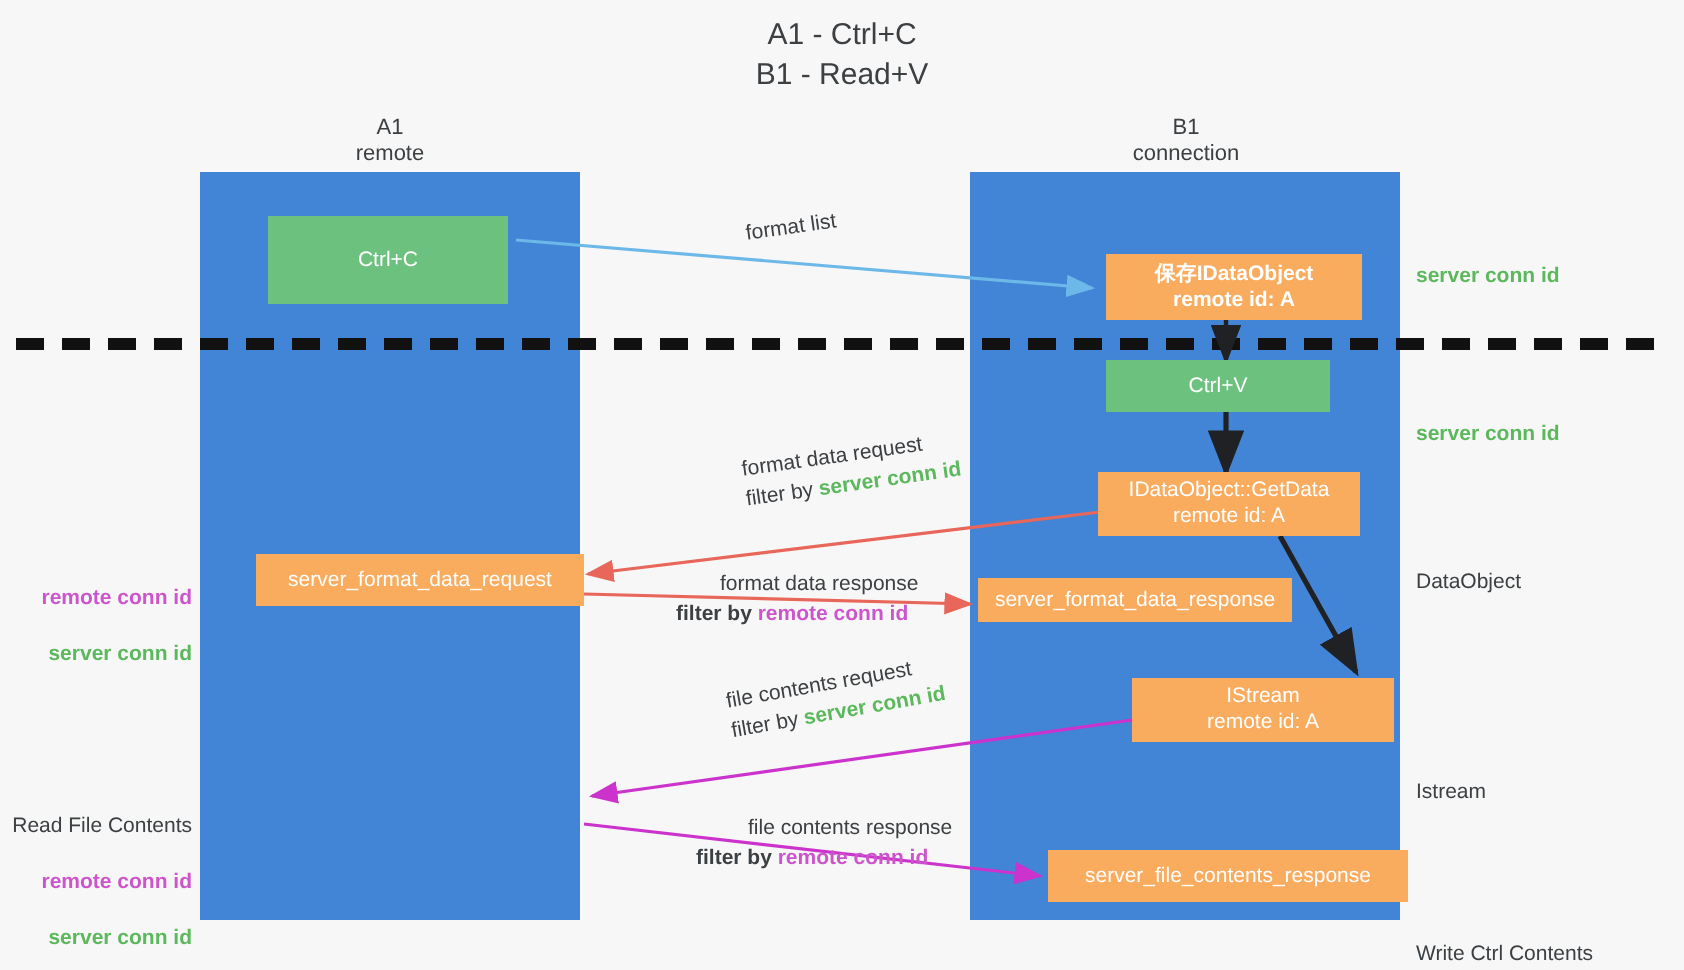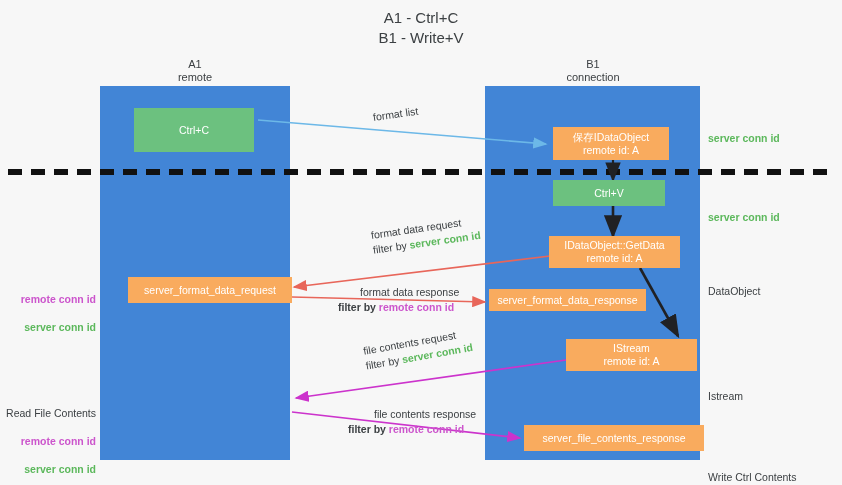--- a/index.html
+++ b/index.html
@@ -57,21 +57,21 @@
   .edgelabel .ln{display:block;}
   .rot-8{transform:rotate(-8deg);transform-origin:left top;}
   .rot-10{transform:rotate(-10deg);transform-origin:left top;}
 </style>
 </head>
 <body>
 
 <div class="canvas">
 
   <div class="title">A1 - Ctrl+C
-B1 - Write+V</div>
+B1 - Read+V</div>
 
   <div class="lane-head" style="left:130px;top:58px;width:130px;">A1
 remote</div>
   <div class="lane-head" style="left:528px;top:58px;width:130px;">B1
 connection</div>
 
   <div class="lane" style="left:100px;top:86px;width:190px;height:374px;"></div>
   <div class="lane" style="left:485px;top:86px;width:215px;height:374px;"></div>
 
   <svg class="layer">
@@ -105,21 +105,21 @@
     <line x1="292" y1="297" x2="485" y2="302" stroke="#e8665a" stroke-width="1.6" marker-end="url(#ah-red)"></line>
 
     <line x1="566" y1="360" x2="296" y2="398" stroke="#cc33cc" stroke-width="1.6" marker-end="url(#ah-mag)"></line>
 
     <line x1="292" y1="412" x2="520" y2="438" stroke="#cc33cc" stroke-width="1.6" marker-end="url(#ah-mag)"></line>
   </svg>
 
   <div class="node green" style="left:134px;top:108px;width:120px;height:44px;">Ctrl+C</div>
   <div class="node orange" style="left:128px;top:277px;width:164px;height:26px;">server_format_data_request</div>
 
-  <div class="node orange" style="left:553px;top:127px;width:116px;height:33px;">保存IDataObject
+  <div class="node orange" style="left:553px;top:127px;width:128px;height:33px;font-weight:bold;">保存IDataObject
 remote id: A</div>
   <div class="node green" style="left:553px;top:180px;width:112px;height:26px;">Ctrl+V</div>
   <div class="node orange" style="left:549px;top:236px;width:131px;height:32px;">IDataObject::GetData
 remote id: A</div>
   <div class="node orange" style="left:566px;top:339px;width:131px;height:32px;">IStream
 remote id: A</div>
   <div class="node orange" style="left:489px;top:289px;width:157px;height:22px;">server_format_data_response</div>
   <div class="node orange" style="left:524px;top:425px;width:180px;height:26px;">server_file_contents_response</div>
 
   <div class="sidelabel green" style="left:708px;top:132px;">server conn id</div>

